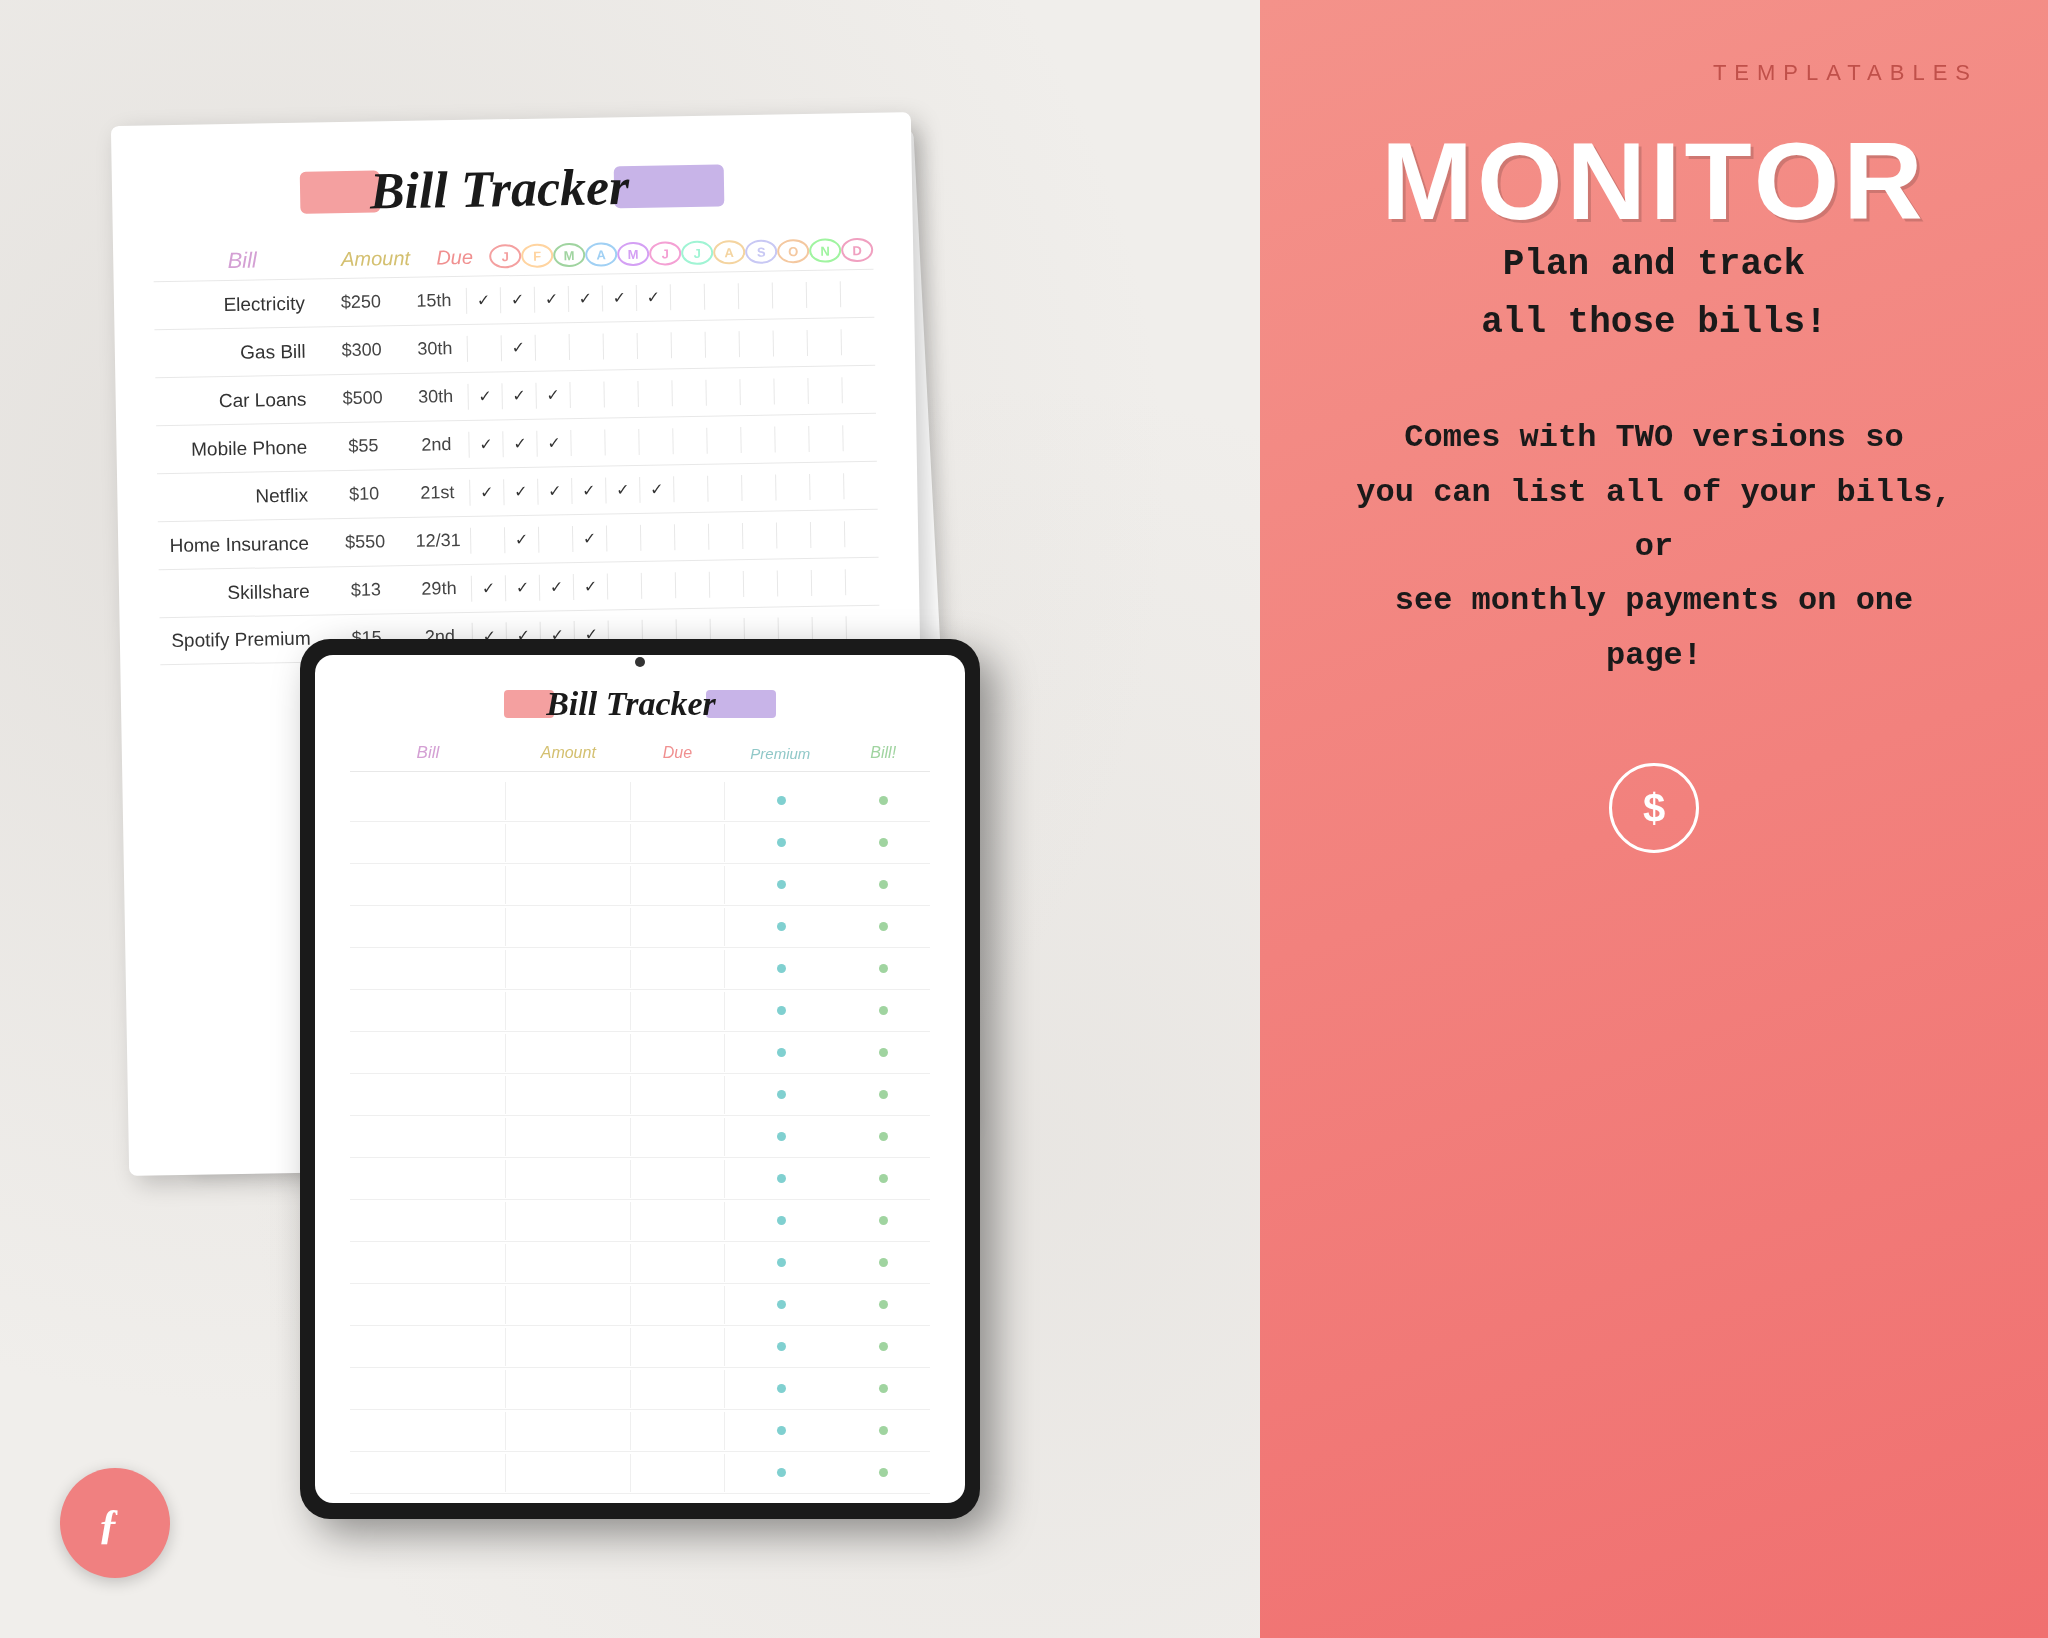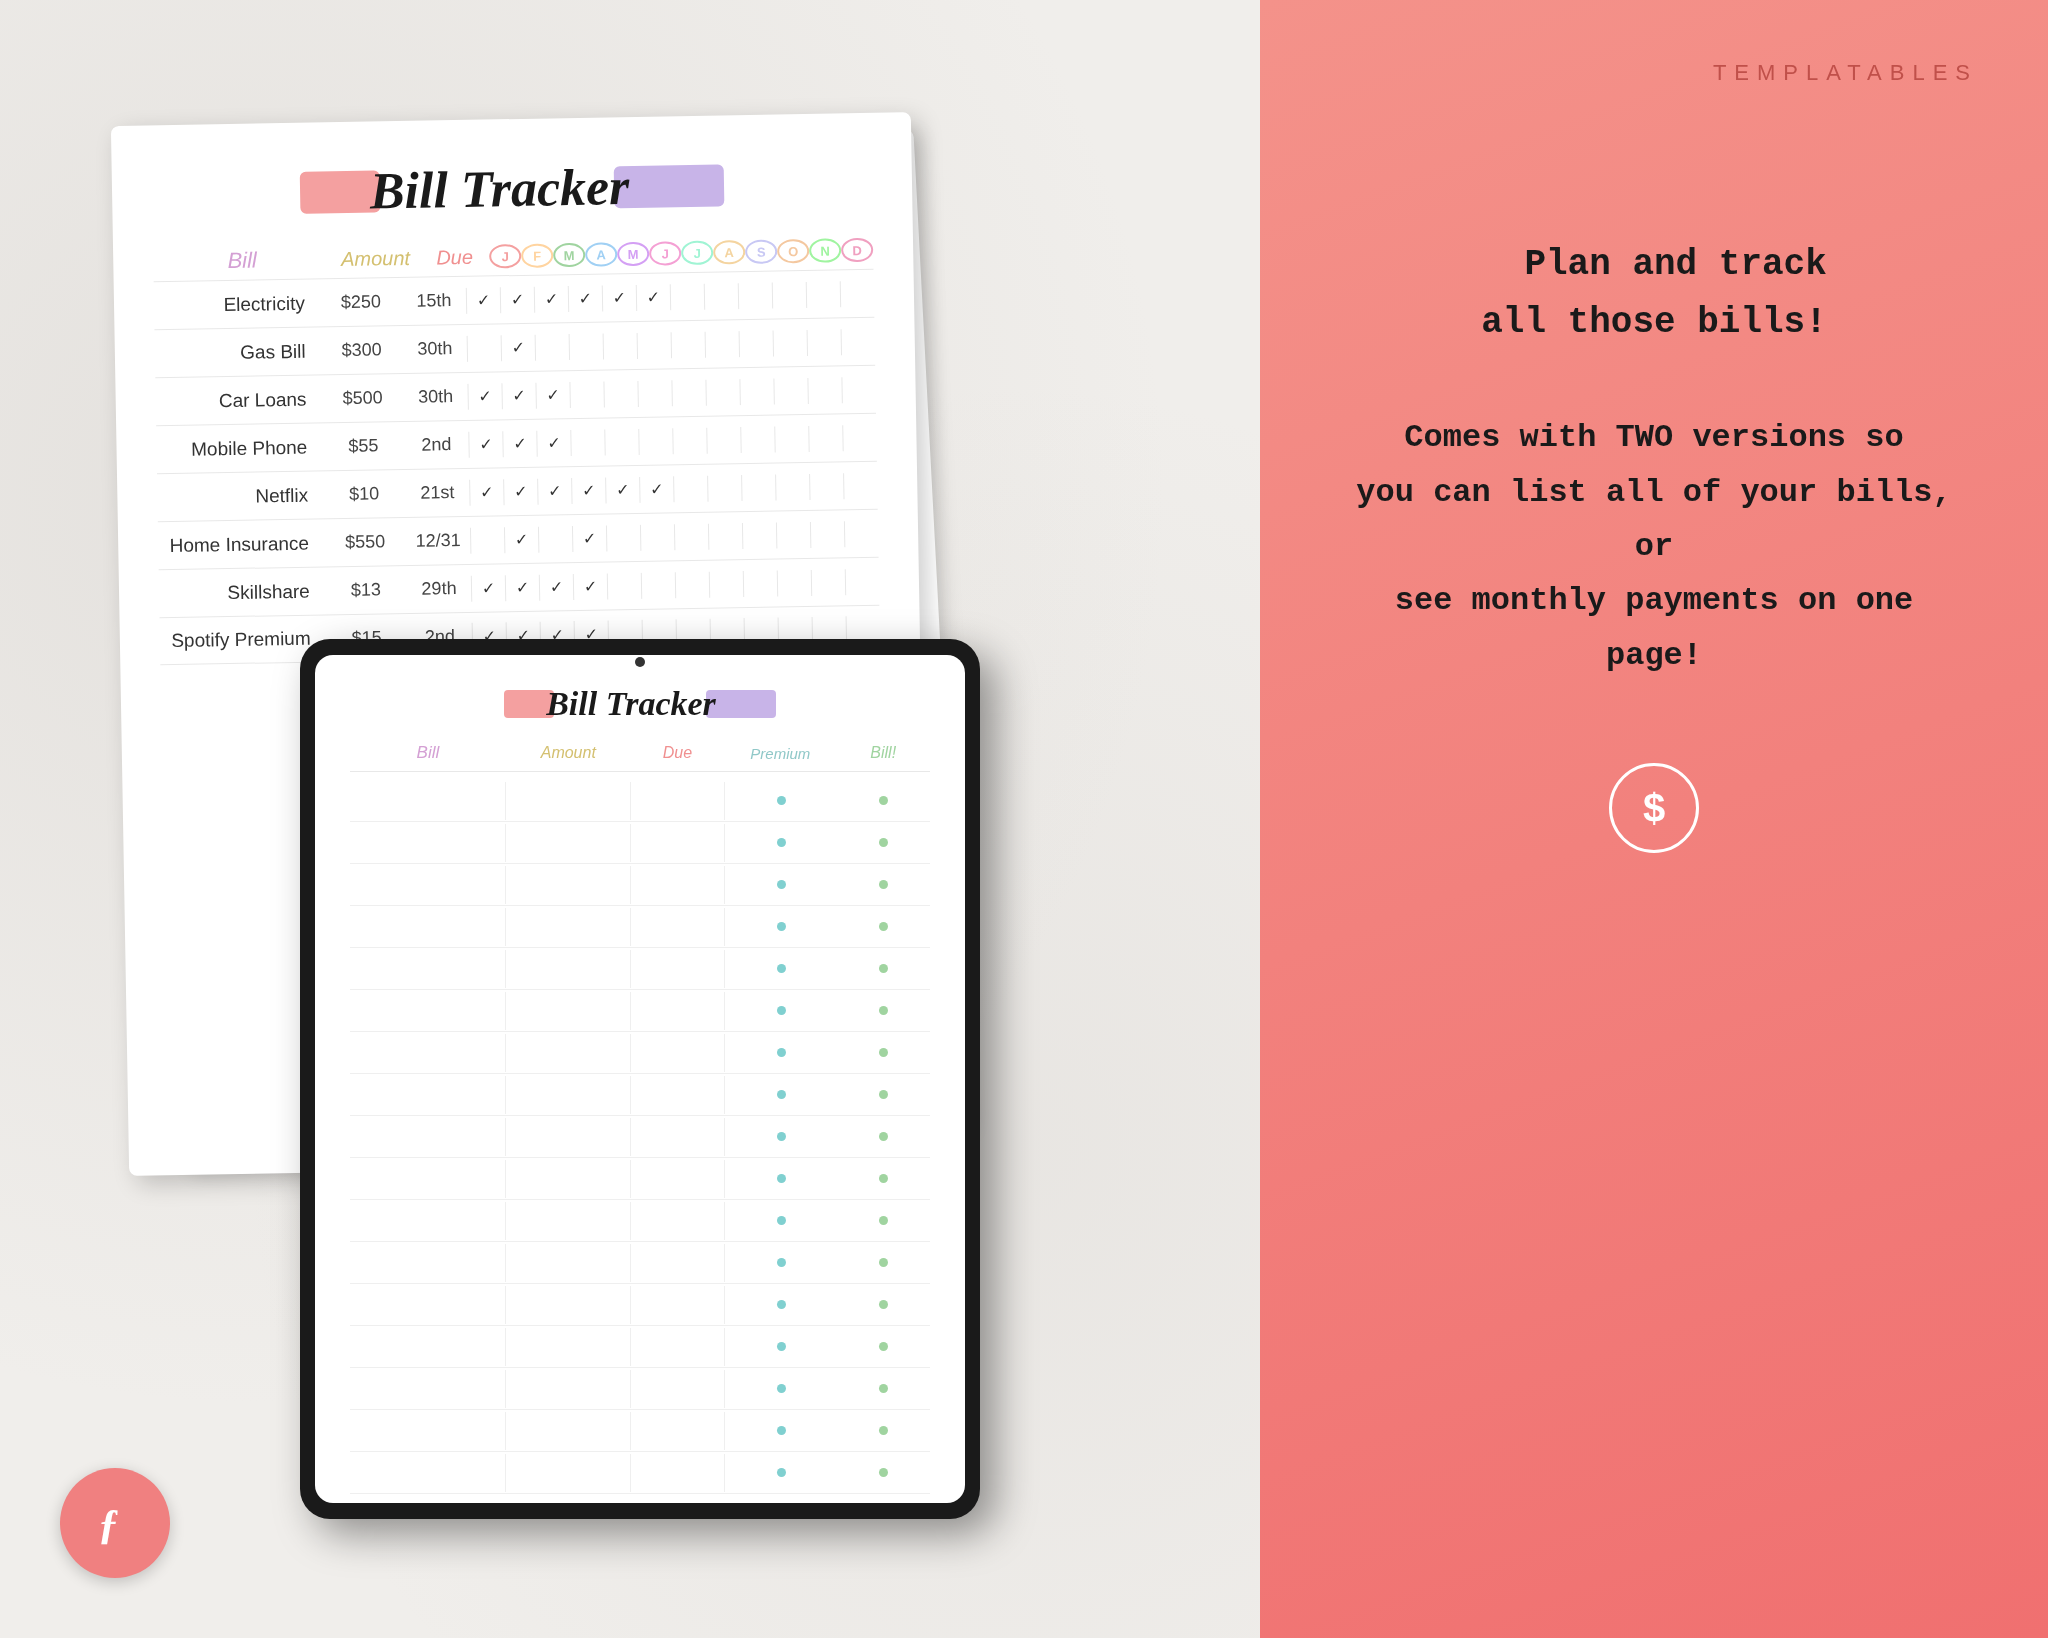--- a/index.html
+++ b/index.html
@@ -70,21 +70,21 @@
       font-style: italic;
       text-align: center;
       line-height: 1.1;
       margin-bottom: 50px;
       text-shadow: 2px 2px 4px rgba(255,255,255,0.2);
     }
 
     .plan-text {
       font-size: 36px;
       color: #1a1a1a;
-      text-align: right;
+      text-align: center;
       line-height: 1.6;
       font-family: 'Courier New', monospace;
       font-weight: bold;
       margin-bottom: 60px;
     }
 
     .comes-text {
       font-size: 32px;
       color: #1a1a1a;
       text-align: center;
@@ -868,21 +868,21 @@
     </svg>
   </div>
 
 </div>
 
 <div class="right-panel">
 
   <div class="brand-name">TEMPLATABLES</div>
 
   <div class="monitor-text">
-    <br>
+    <span>MONITOR</span><br>
   </div>
 
 
   <div class="plan-text">Plan and track<br>all those bills!</div>
 
   <div class="comes-text">Comes with TWO versions so<br>you can list all of your bills, or<br>see monthly payments on one<br>page!</div>
 
   <div class="dollar-circle">
     <span>$</span>
   </div>

